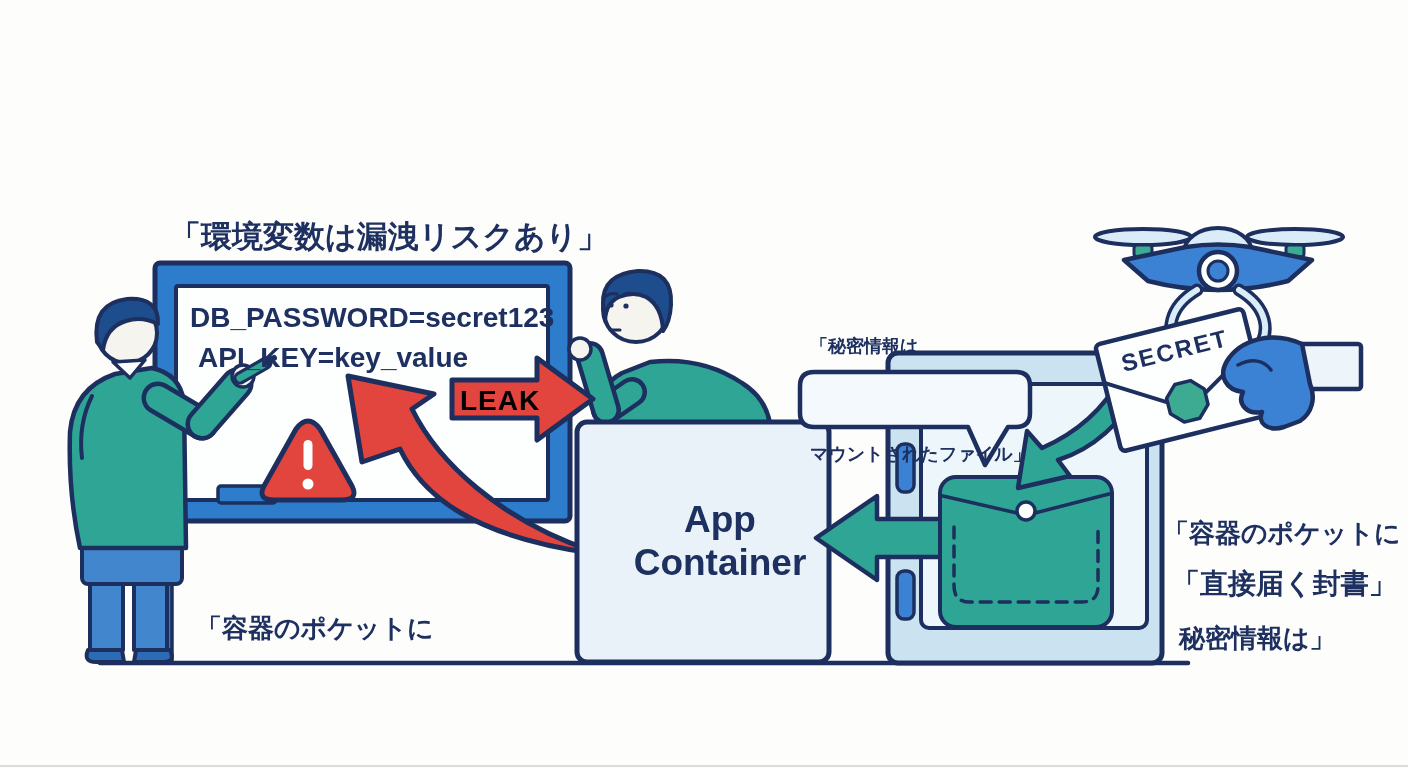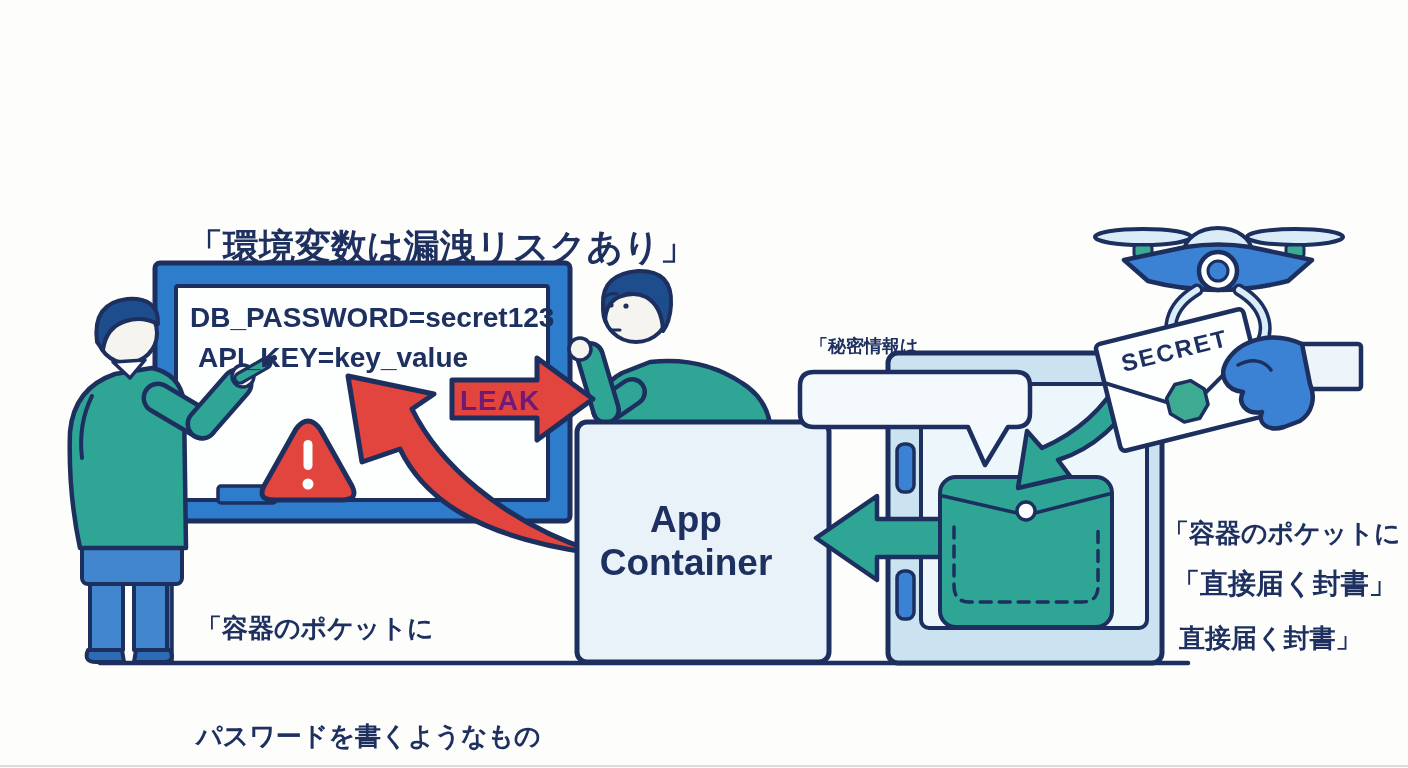--- a/index.html
+++ b/index.html
@@ -10,21 +10,21 @@
   .f-teal{fill:var(--teal);}  .f-red{fill:var(--red);}  .f-blue{fill:var(--blue);}
   .f-frame{fill:var(--frame-blue);} .f-white{fill:var(--white);} .f-panel{fill:var(--panel-light);}
   .f-vault{fill:var(--vault-frame);} .f-vinner{fill:var(--vault-inner);} .f-sky{fill:var(--sky-light);}
   .f-bubble{fill:var(--bubble-fill);} .f-skin{fill:var(--skin);} .f-hair{fill:var(--hair-navy);}
   .f-pants{fill:var(--pants-blue);} .f-shoe{fill:var(--shoe-blue);} .f-seal{fill:var(--seal-teal);}
   .f-sleeve{fill:var(--sleeve);}
   .cap-teal{stroke:var(--teal);stroke-linecap:round;fill:none;}
   .cap-o{stroke:var(--outline);stroke-linecap:round;fill:none;}
   .txt{position:absolute;z-index:2;font-weight:700;color:var(--text-navy);white-space:pre;line-height:1.3;}
   .env-svg-text{font:700 24px "Liberation Sans","DejaVu Sans",sans-serif;fill:var(--text-navy);letter-spacing:2px;}
-  .app-label{display:flex;align-items:center;justify-content:flex-start;text-align:center;}
+  .app-label{display:flex;align-items:center;justify-content:flex-end;text-align:center;}
   .app-label span{white-space:normal;width:218px;line-height:1.15;}
 </style>
 </head>
 <body>
 
 <div id="canvas">
 
 <svg id="scene" width="1408" height="768" viewBox="0 0 1408 768">
 
   <line x1="100" y1="663" x2="1188" y2="663" class="cap-o" stroke-width="4.5"></line>
@@ -131,42 +131,42 @@
     <text x="0" y="-22" text-anchor="middle" class="env-svg-text">SECRET</text>
   </g>
 
   <g>
     <rect x="1295" y="344" width="66" height="45" rx="3" class="f-sleeve st" stroke-width="4.5"></rect>
     <path d="M1302 344 C1272 330 1240 340 1227 361 C1218 376 1226 390 1243 392 C1237 404 1247 415 1262 412 C1257 423 1268 432 1284 427 L1300 421 C1312 413 1316 398 1310 384 Z" class="f-blue st" stroke-width="4.5"></path>
     <path d="M1238 365 C1252 358 1264 360 1271 370" class="cap-o" stroke-width="3.5"></path>
   </g>
 </svg>
 
-<div class="txt" style="left:170px;top:224px;font-size:36px;margin-left:17px;">「環境変数は漏洩リスクあり」</div>
+<div class="txt" style="left:170px;top:217px;font-size:31px;">「環境変数は漏洩リスクあり」</div>
 
 <div class="txt" style="left:190px;top:300px;font-size:28px;">DB_PASSWORD=secret123</div>
 <div class="txt" style="left:198px;top:340px;font-size:28px;">API_KEY=key_value</div>
 
-<div class="txt" style="left:450px;top:383px;width:100px;text-align:center;font-size:28px;color:#701a75;letter-spacing:1px;">LEAK</div>
+<div class="txt" style="left:450px;top:383px;width:100px;text-align:center;font-size:28px;color:#000000;letter-spacing:1px;">LEAK</div>
 
 <div class="txt" style="left:196px;top:538px;font-size:26px;line-height:36px;">
   <div>「容器のポケットに</div>
-  <div>パスワードを書くようなもの</div>
   
 </div>
 
 <div class="txt app-label" style="left:577px;top:424px;width:252px;height:236px;font-size:37px;">
   <span>App Container</span>
 </div>
 
 <div class="txt" style="left:810px;top:256px;font-size:18px;line-height:36px;">
   <div>「秘密情報は</div>
+  <div>マウントされたファイル」</div>
 </div>
 
 
 <div class="txt" style="left:1163px;top:446px;font-size:26px;line-height:35px;">
   <div>「容器のポケットに</div>
-  <div style="padding-left:16px;">直接届く封書」</div>
+  <div style="padding-left:16px;">秘密情報は」</div>
 </div>
 
 <div class="txt" style="left:1172px;top:566px;font-size:28px;">「直接届く封書」</div>
 
 </div>
 
 </body></html>

